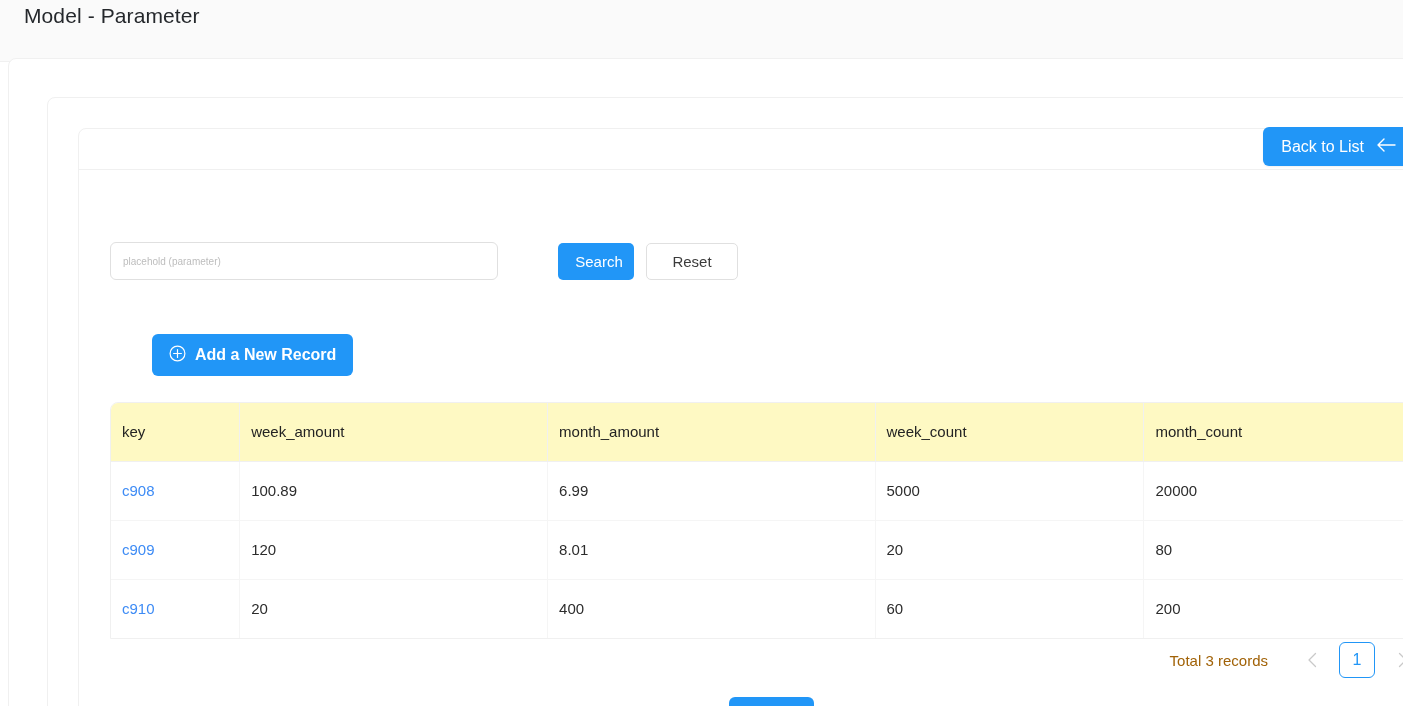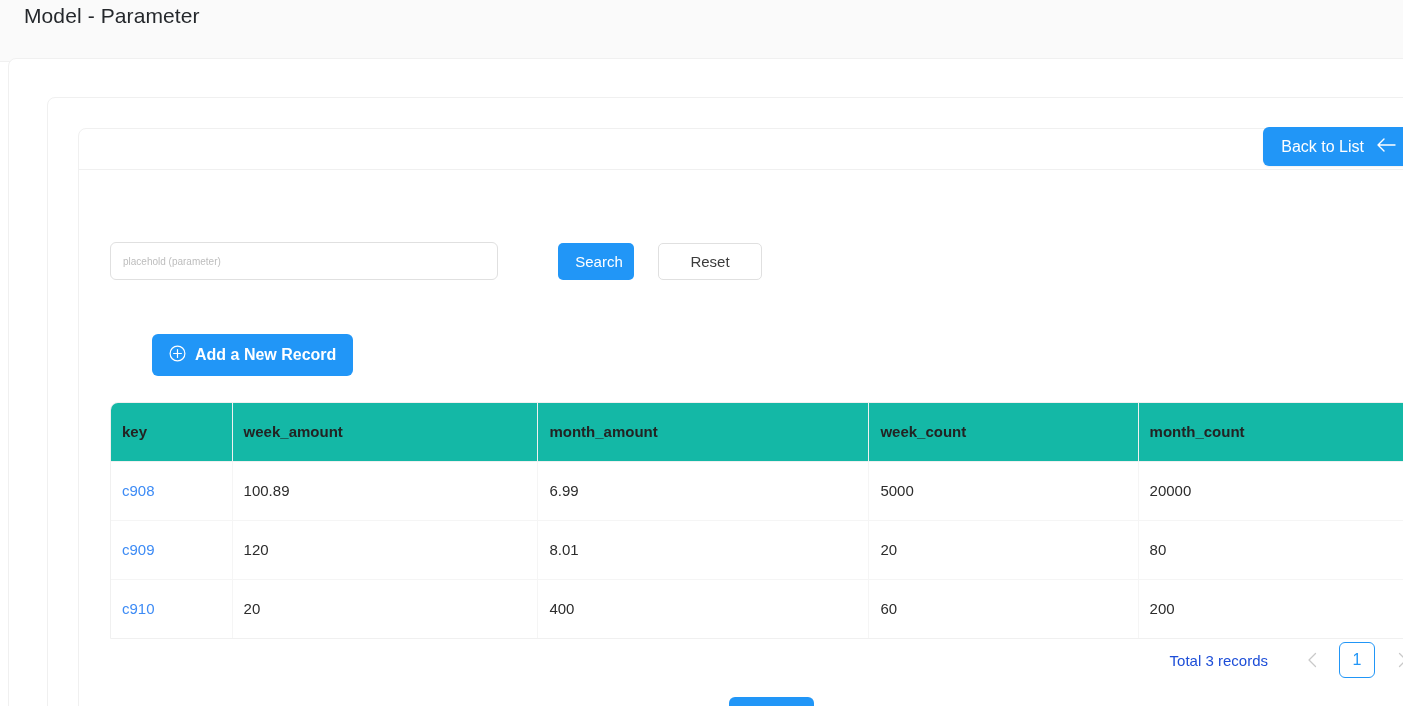--- a/index.html
+++ b/index.html
@@ -106,22 +106,22 @@
     margin-left: 60px;
     width: 76px; height: 37px;
     background: #2196f7;
     border: none; border-radius: 5px;
     color: #fff; font-size: 15px;
     font-family: "Liberation Sans", sans-serif;
     cursor: pointer;
     padding-left: 12px;
   }
   .btn-reset {
-    margin-left: 24px;
-    width: 104px; height: 37px;
+    margin-left: 12px;
+    width: 92px; height: 37px;
     background: #fff;
     border: 1px solid #e0e0e0;
     border-radius: 5px;
     color: #3b3b3b; font-size: 15px;
     font-family: "Liberation Sans", sans-serif;
     cursor: pointer;
   }
 
   
   .action-row {
@@ -162,23 +162,23 @@
     border: 1px solid #f0f0f0;
     border-radius: 8px 8px 0 0;
     overflow: hidden;
   }
   table.grid {
     width: 100%;
     border-collapse: collapse;
     font-size: 15px;
   }
   table.grid th {
-    background: #14b8a6;
+    background: #fef9c3;
     text-align: left;
-    font-weight: bold;
+    font-weight: normal;
     color: #232323;
     padding: 0 0 0 11px;
     height: 58px;
     border-right: 1px solid #f0f0f0;
     border-bottom: 1px solid #f0f0f0;
   }
   table.grid th:last-child { border-right: none; }
   table.grid td {
     padding: 0 0 0 11px;
     height: 59px;
@@ -200,21 +200,21 @@
     position: absolute;
     left: 31px; top: 472px;
     width: 1322px;
     display: flex;
     align-items: center;
     justify-content: flex-end;
     gap: 0;
   }
   .pg-total {
     font-size: 15px;
-    color: #1d4ed8;
+    color: #a16207;
     margin-right: 28px;
   }
   .pg-arrow {
     width: 32px; height: 32px;
     display: flex; align-items: center; justify-content: center;
     color: #c9c9c9;
     font-size: 17px;
     background: transparent;
     border: none;
     cursor: pointer;

